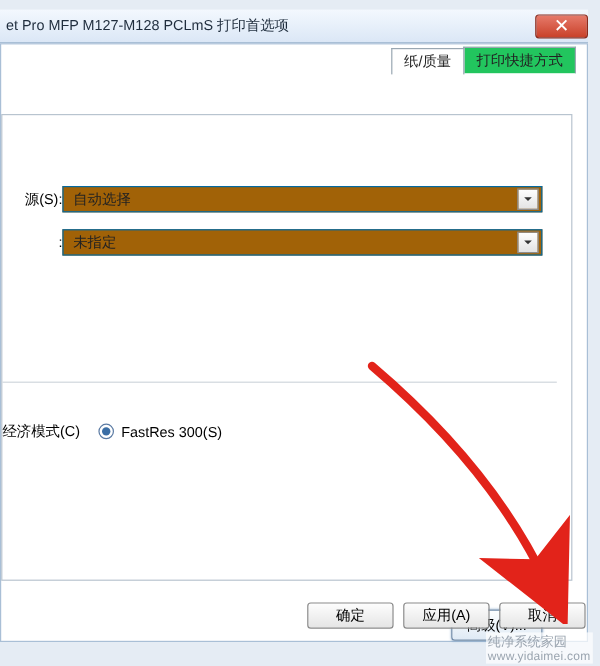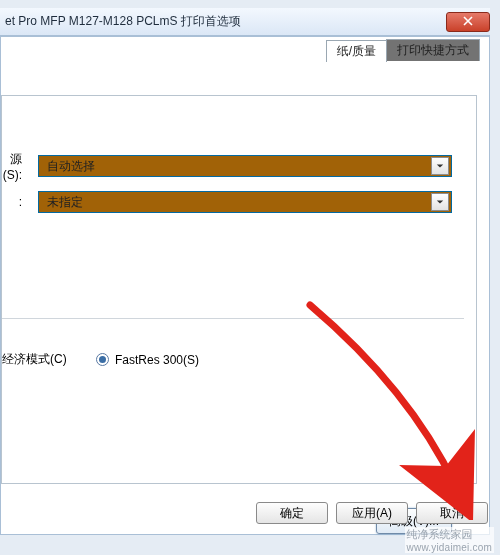--- a/index.html
+++ b/index.html
@@ -42,21 +42,21 @@
   position: absolute; top: 36px; left: 0; right: 10px; height: 24px;
   display: flex; align-items: flex-end;
   z-index: 5;
 }
 .tab {
   height: 22px;
   padding: 0 10px;
   display: flex; align-items: center;
   border: 1px solid #9aa7b2;
   border-bottom: none;
-  background: #737373;
+  background: #22c55e;
   margin-right: -1px;
   font-size: 12px;
   color: #222;
 }
 .tab.active {
   background: #fff;
   position: relative; top: 1px;
 }
 
 
@@ -64,21 +64,21 @@
   position: absolute; top: 22px; left: 0; right: 0; bottom: 50px;
   border: 1px solid #b8c4cf;
   margin: 36px 12px 0 0;
 }
 
 
 .form-row {
   position: absolute; left: 0; right: 24px; height: 24px;
   display: flex; align-items: center;
 }
-.form-row .label { width: 36px; text-align: right; padding-right: 16px; }
+.form-row .label { width: 50px; text-align: right; padding-right: 0; }
 .select {
   flex: 1; height: 22px;
   background: #a16207;
   border: 1px solid #0369a1;
   display: flex; align-items: center; justify-content: space-between;
   padding: 0 2px 0 8px;
   color: #222;
 }
 .select .chev {
   width: 18px; height: 18px;
@@ -92,21 +92,21 @@
 .sep {
   position: absolute; left: 0; right: 12px; top: 222px; height: 1px;
   background: #d0d6dc;
 }
 
 
 .quality-row {
   position: absolute; top: 255px; left: 0; right: 12px;
   display: flex; align-items: center;
 }
-.quality-row .lbl { width: 94px; }
+.quality-row .lbl { width: 80px; }
 .radio {
   display: flex; align-items: center; margin-right: 46px;
 }
 .radio .circle {
   width: 13px; height: 13px; border-radius: 50%;
   border: 1px solid #5a7aa3; background: #fff;
   display: flex; align-items: center; justify-content: center;
   margin-right: 6px;
 }
 .radio.selected .circle::after {

